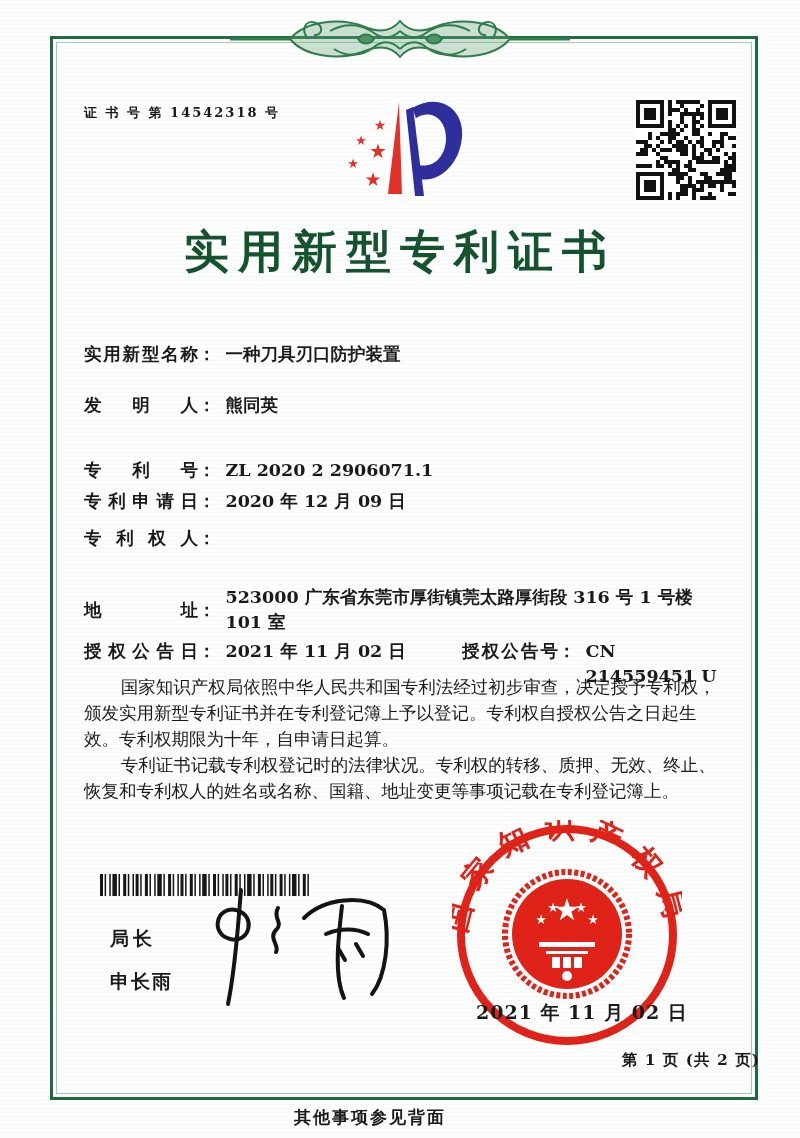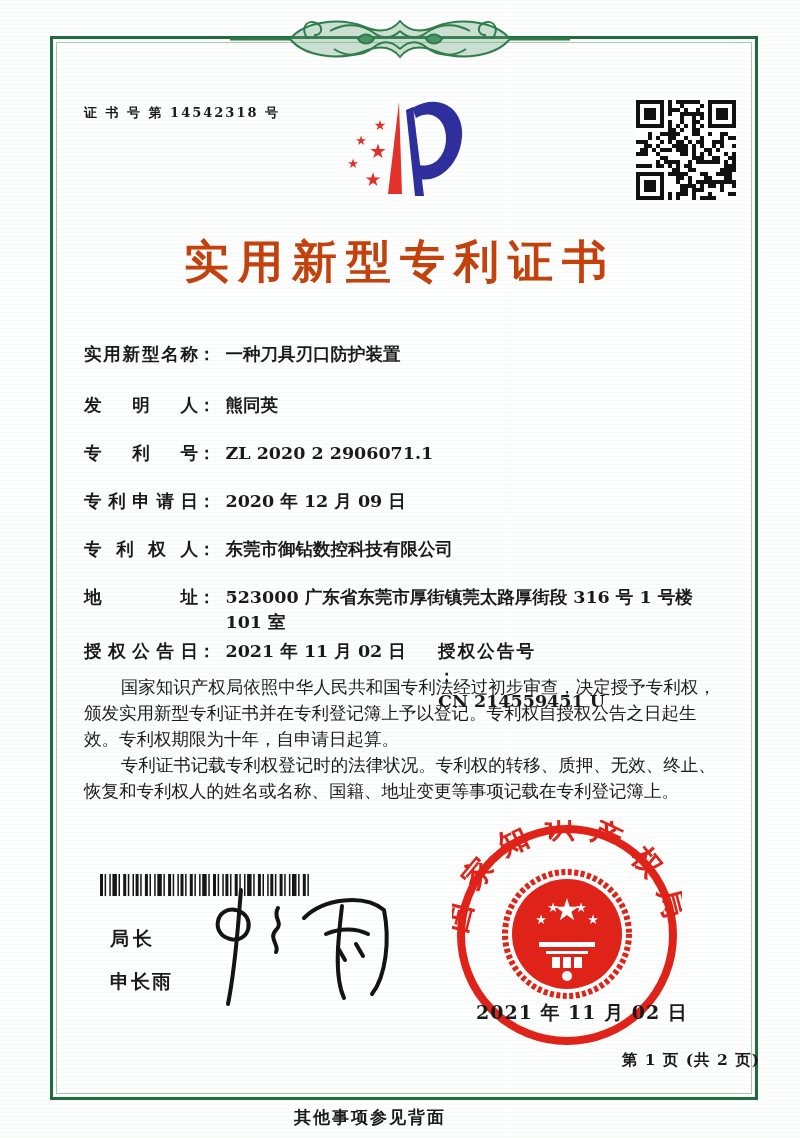--- a/index.html
+++ b/index.html
@@ -21,32 +21,32 @@
     border:3px solid #1e6c3e;
   }
   .frame::before{
     content:"";position:absolute;inset:3px;border:1px solid #a3c9b0;
   }
   .flourish{position:absolute;left:50%;top:13px;transform:translateX(-50%);z-index:3;}
   .cert-no{position:absolute;left:84px;top:104px;font-size:13px;font-weight:700;letter-spacing:2px;}
   .logo{position:absolute;left:328px;top:88px;}
   .qr{position:absolute;left:636px;top:100px;}
   .title{
-    position:absolute;left:0;right:0;top:232px;text-align:center;
-    font-size:45px;font-weight:700;letter-spacing:9px;color:#c2410c;
+    position:absolute;left:0;right:0;top:222px;text-align:center;
+    font-size:45px;font-weight:700;letter-spacing:9px;color:#14532d;
   }
   .fields{position:absolute;left:84px;top:340px;width:634px;}
-  .frow{position:absolute;left:0;display:flex;align-items:flex-start;font-size:17.5px;font-weight:700;line-height:25px;}
+  .frow{position:absolute;left:0;display:flex;align-items:center;font-size:17.5px;font-weight:700;line-height:25px;}
   .frow .flabel{display:inline-block;width:114px;text-align:justify;text-align-last:justify;flex:none;}
   .frow .fcolon{flex:none;margin-right:10px;}
   .frow .fvalue{flex:1;}
-  .r1{top:2px;}  .r2{top:53px;}  .r3{top:101px;}  .r4{top:149px;}
-  .r5{top:197px;}  .r6{top:245px;width:610px;}  .r7{top:299px;width:634px;}
+  .r1{top:2px;}  .r2{top:53px;}  .r3{top:118px;}  .r4{top:149px;}
+  .r5{top:186px;}  .r6{top:245px;width:610px;}  .r7{top:299px;width:634px;}
   .pair{display:flex;align-items:flex-start;}
-  .pair-right{position:absolute;left:354px;top:0;flex-direction:column;}
+  .pair-right{position:absolute;left:378px;top:0;}
   .pair-right .flabel{width:96px;}
   .paras{position:absolute;left:84px;top:674px;width:634px;}
   .paras p{margin:0;font-size:17.5px;line-height:26px;text-indent:2.1em;font-weight:500;}
   .barcode{position:absolute;left:98px;top:872px;}
   .sig-block{position:absolute;left:110px;top:926px;font-size:19px;font-weight:700;letter-spacing:4px;}
   .sig-block .sig-name{margin-top:17px;letter-spacing:2px;}
   .signature{position:absolute;left:192px;top:884px;}
   .seal{position:absolute;left:452px;top:820px;}
   .seal-date{position:absolute;left:476px;top:1000px;font-size:19px;font-weight:700;letter-spacing:1px;}
   .footer-page{position:absolute;left:0;right:40px;top:1050px;text-align:right;font-size:15.5px;font-weight:600;letter-spacing:1px;}
@@ -116,21 +116,20 @@
       <span class="fvalue">ZL 2020 2 2906071.1</span>
   </div>
   <div class="frow r4">
     <span class="flabel">专利申请日</span>
       <span class="fcolon">：</span>
       <span class="fvalue">2020 年 12 月 09 日</span>
   </div>
   <div class="frow r5">
     <span class="flabel">专利权人</span>
       <span class="fcolon">：</span>
-      <span class="fvalue">东莞市御钻数控科技有限公司</span>
   </div>
   <div class="frow r6">
     <span class="flabel">地址</span>
       <span class="fcolon">：</span>
       <span class="fvalue">523000 广东省东莞市厚街镇莞太路厚街段 316 号 1 号楼 101 室</span>
   </div>
   <div class="frow r7">
     <span class="pair">
       <span class="flabel">授权公告日</span>
         <span class="fcolon">：</span>

